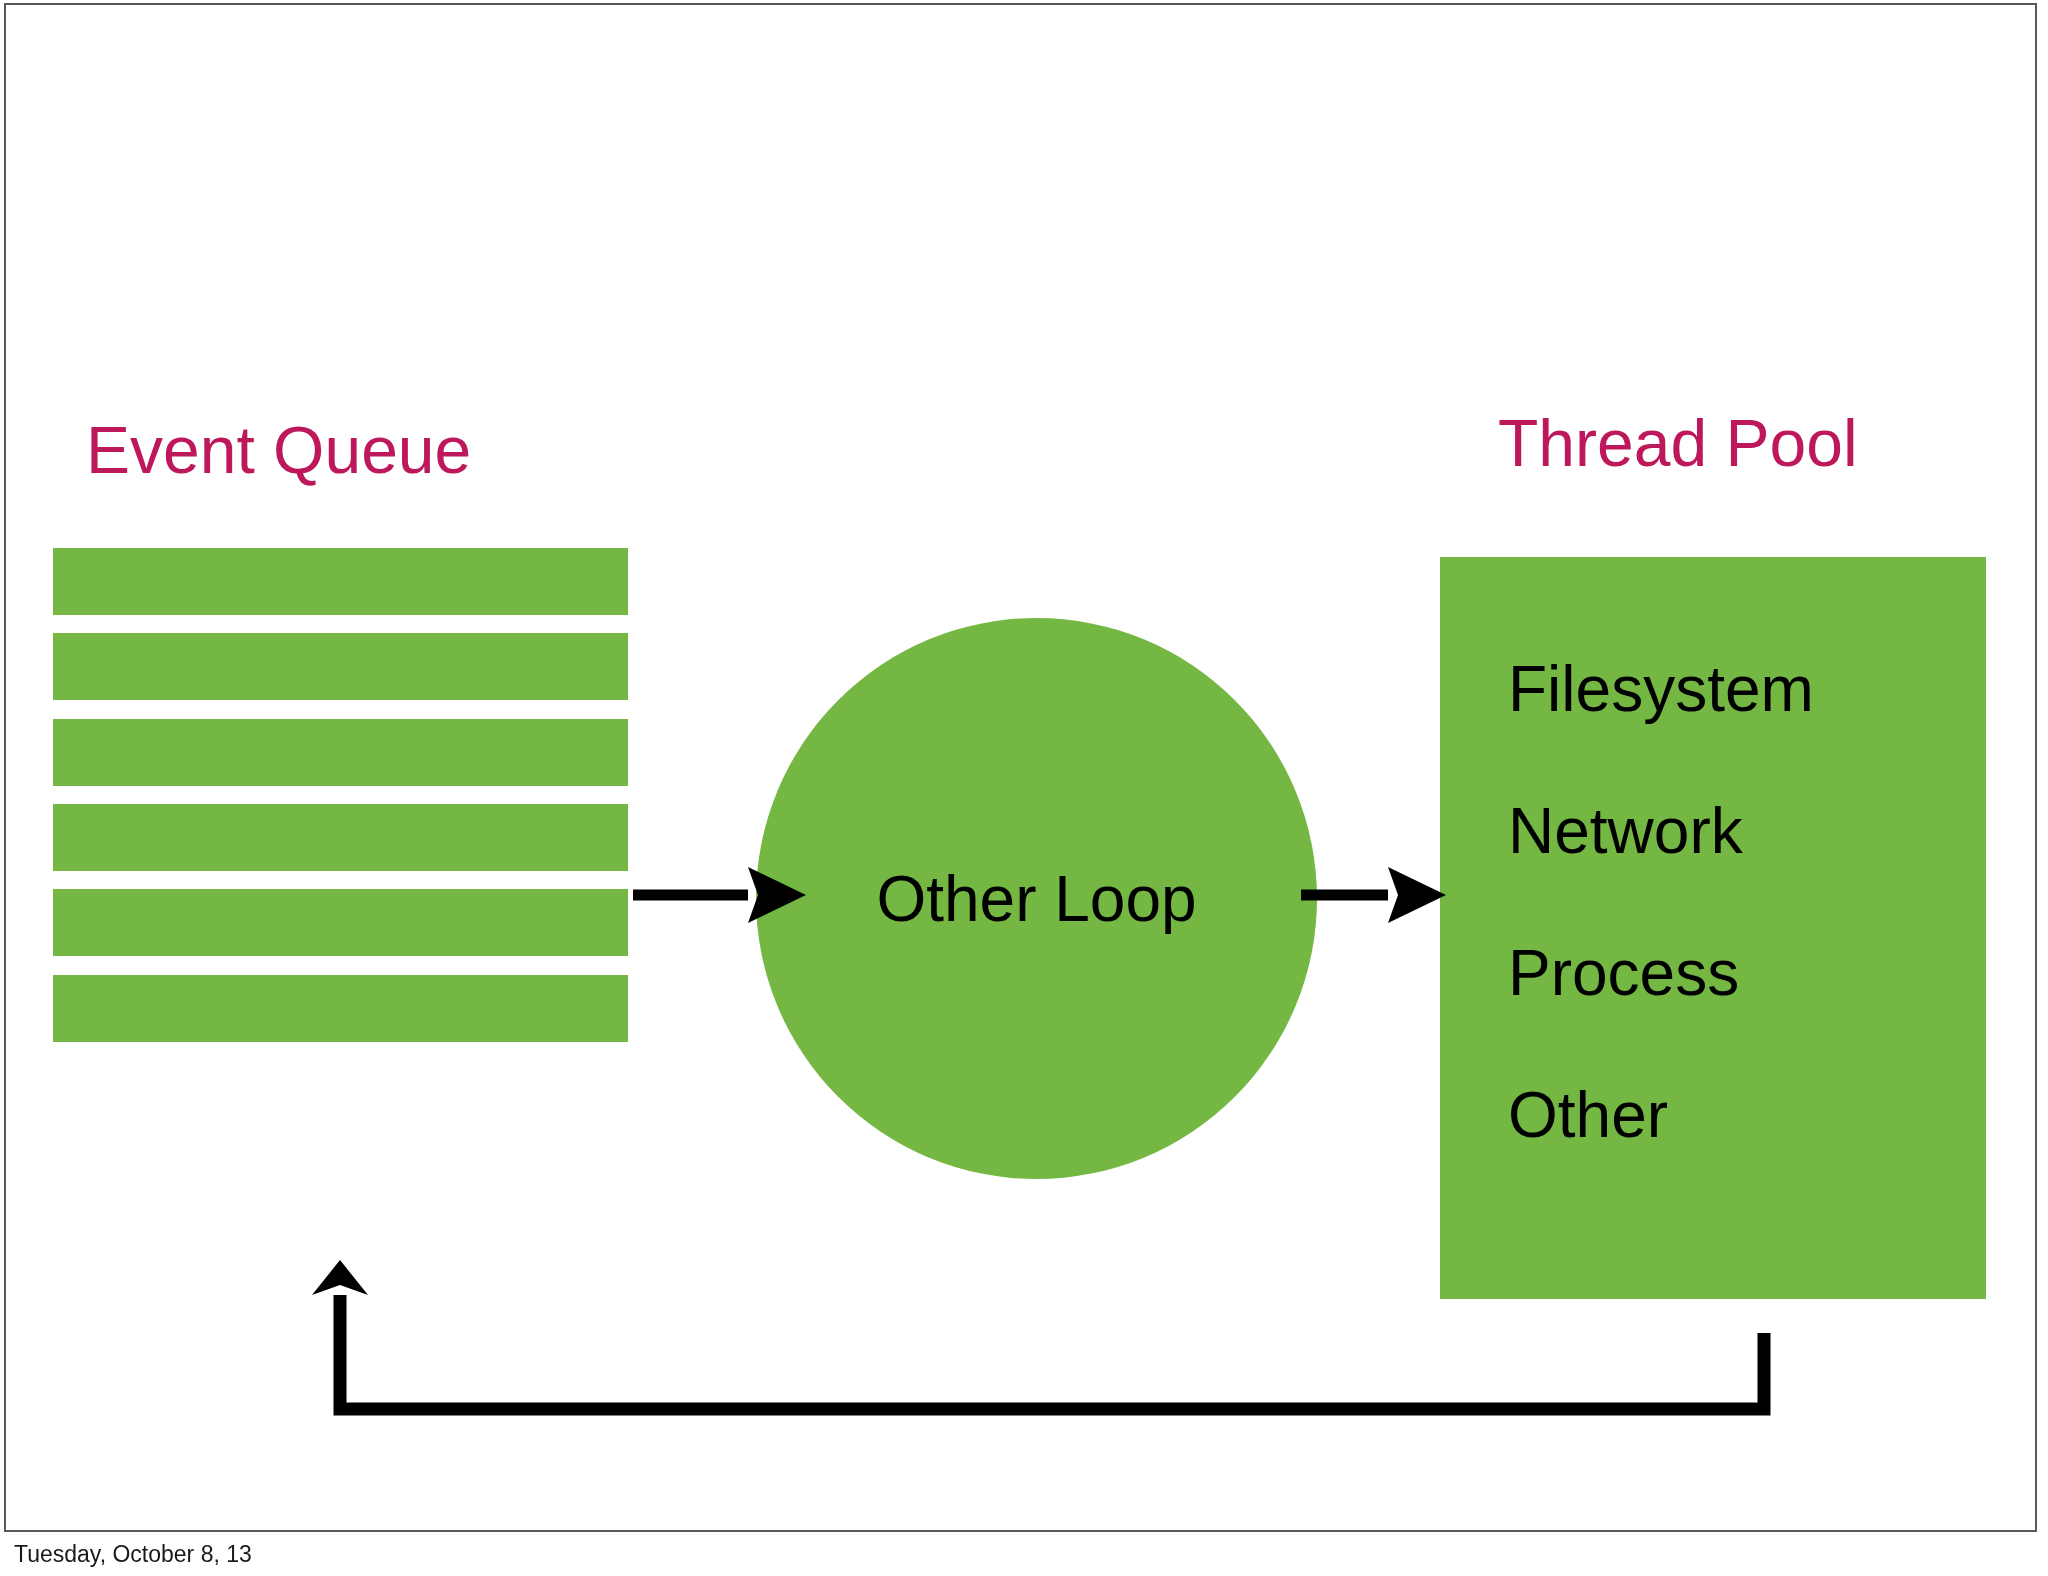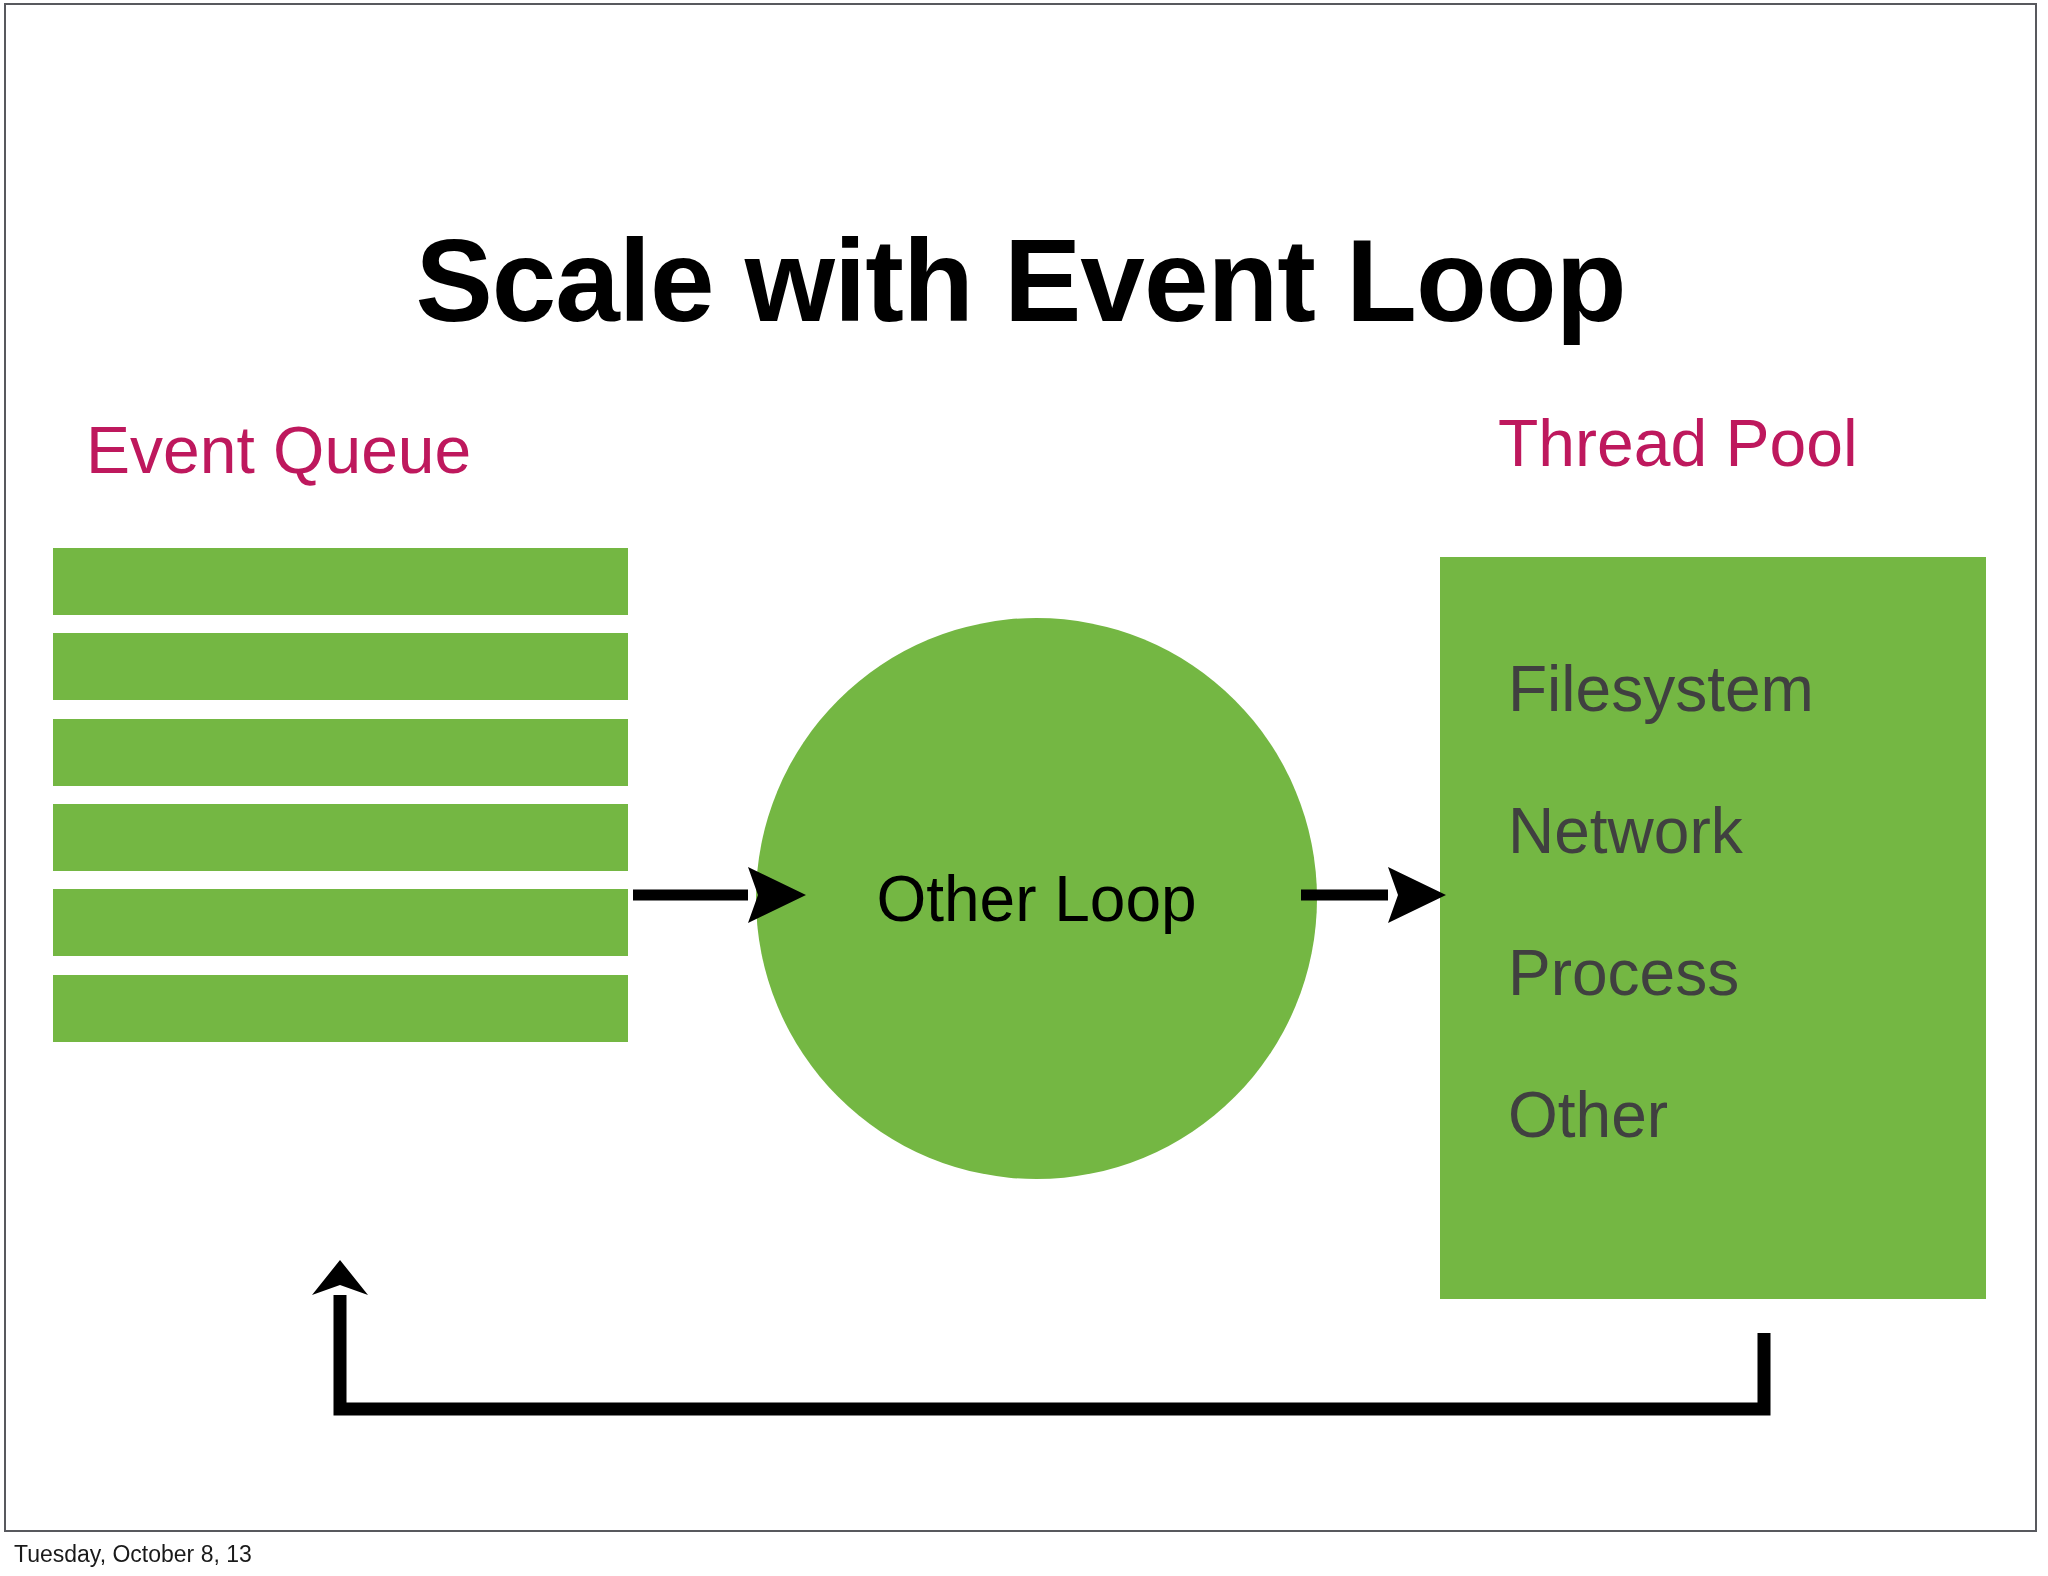--- a/index.html
+++ b/index.html
@@ -110,21 +110,21 @@
   }
   #thread-pool-list {
     position: absolute;
     left: 68px;
     top: 100px;
     width: 470px;
   }
   .thread-pool-item {
     font-size: 64px;
     line-height: 1;
-    color: #404040;
+    color: #000000;
     margin-bottom: 78px;
     white-space: nowrap;
   }
   .thread-pool-item:last-child { margin-bottom: 0; }
 
   
   #connectors {
     position: absolute;
     left: 0;
     top: 0;
@@ -142,21 +142,20 @@
     color: #1a1a1a;
     white-space: nowrap;
   }
 </style>
 </head>
 <body>
 
 <div id="slide-root">
   <div id="slide-canvas">
 
-    <h1 id="slide-title">Scale with Event Loop</h1>
 
     <div id="heading-event-queue" class="section-heading">Event Queue</div>
 
     <div id="heading-thread-pool" class="section-heading">Thread Pool</div>
 
     <div id="event-queue">
       <div class="queue-bar" style="top:0px;"></div>
       <div class="queue-bar" style="top:85px;"></div>
       <div class="queue-bar" style="top:171px;"></div>
       <div class="queue-bar" style="top:256px;"></div>

